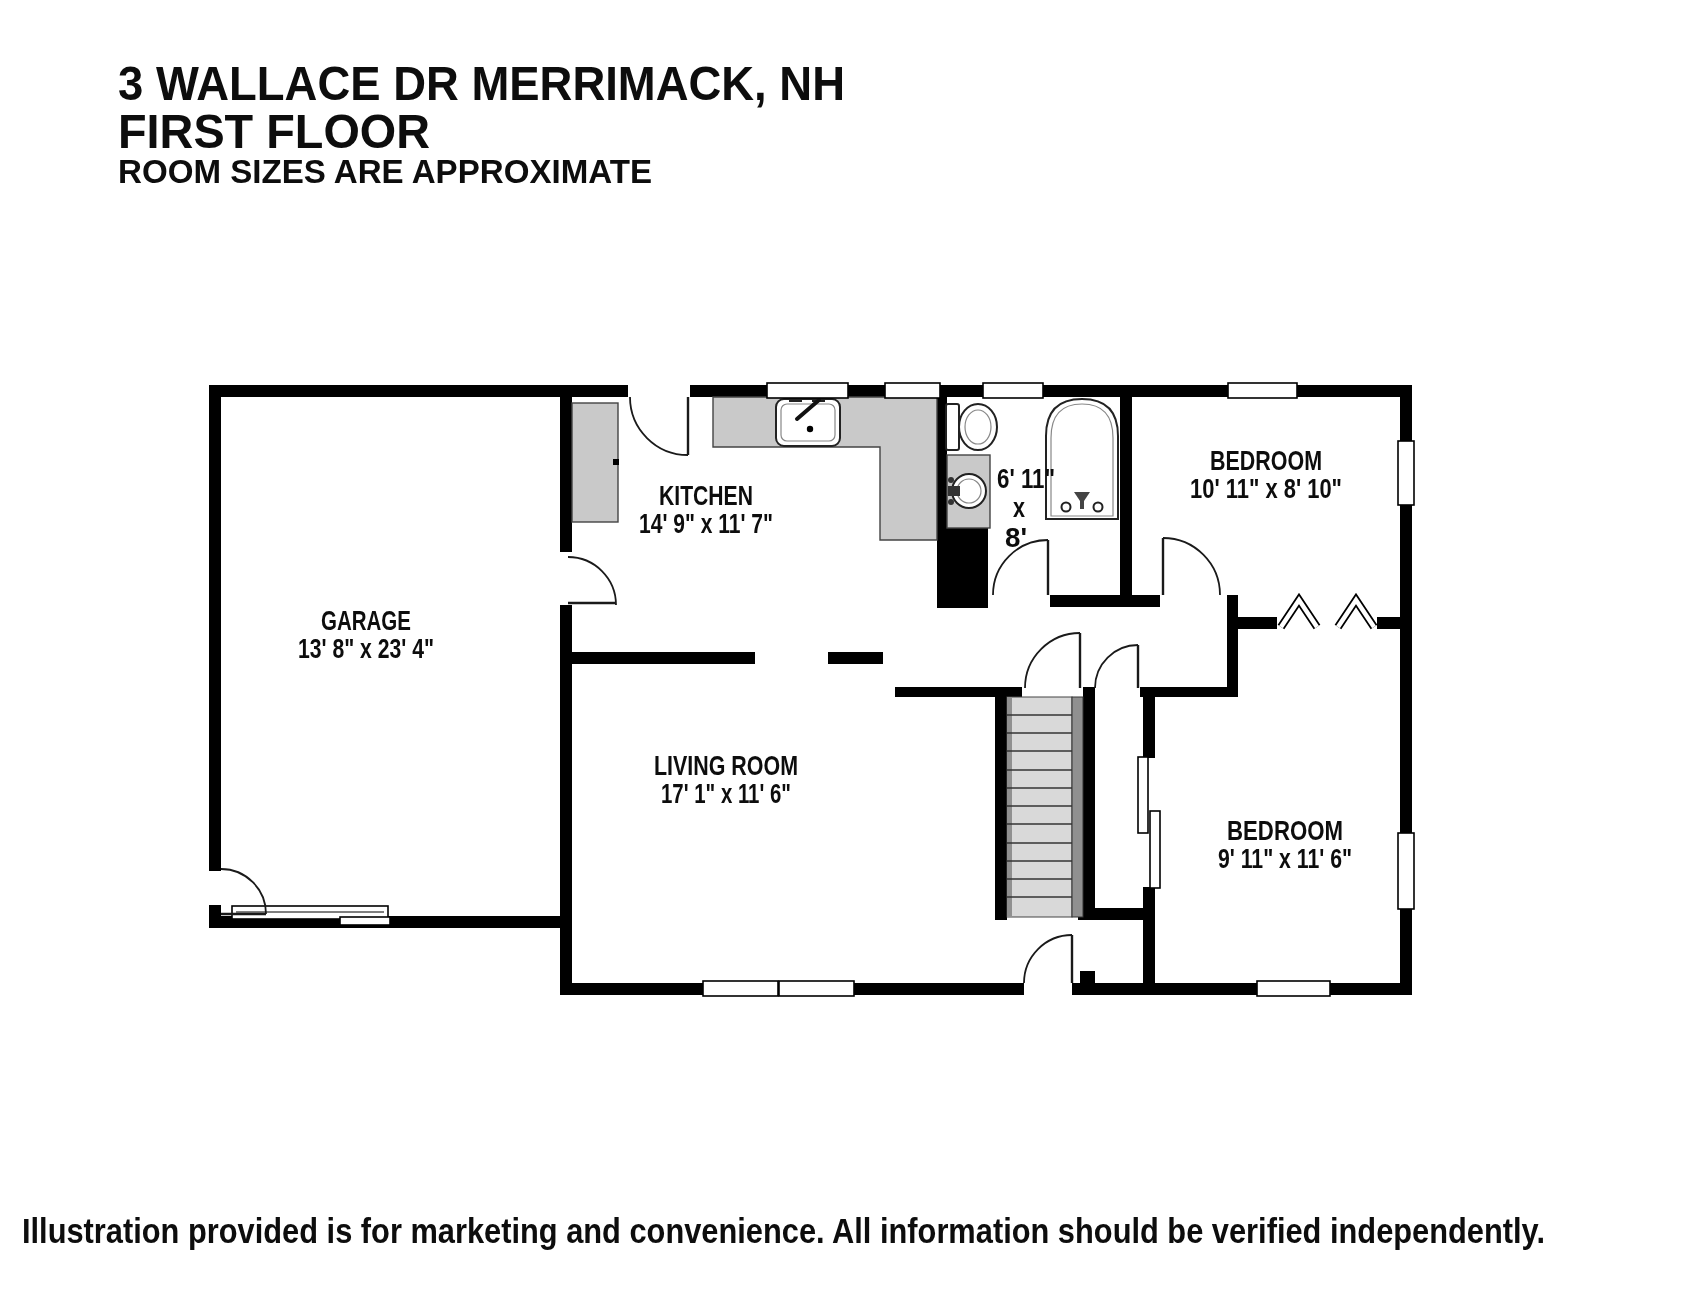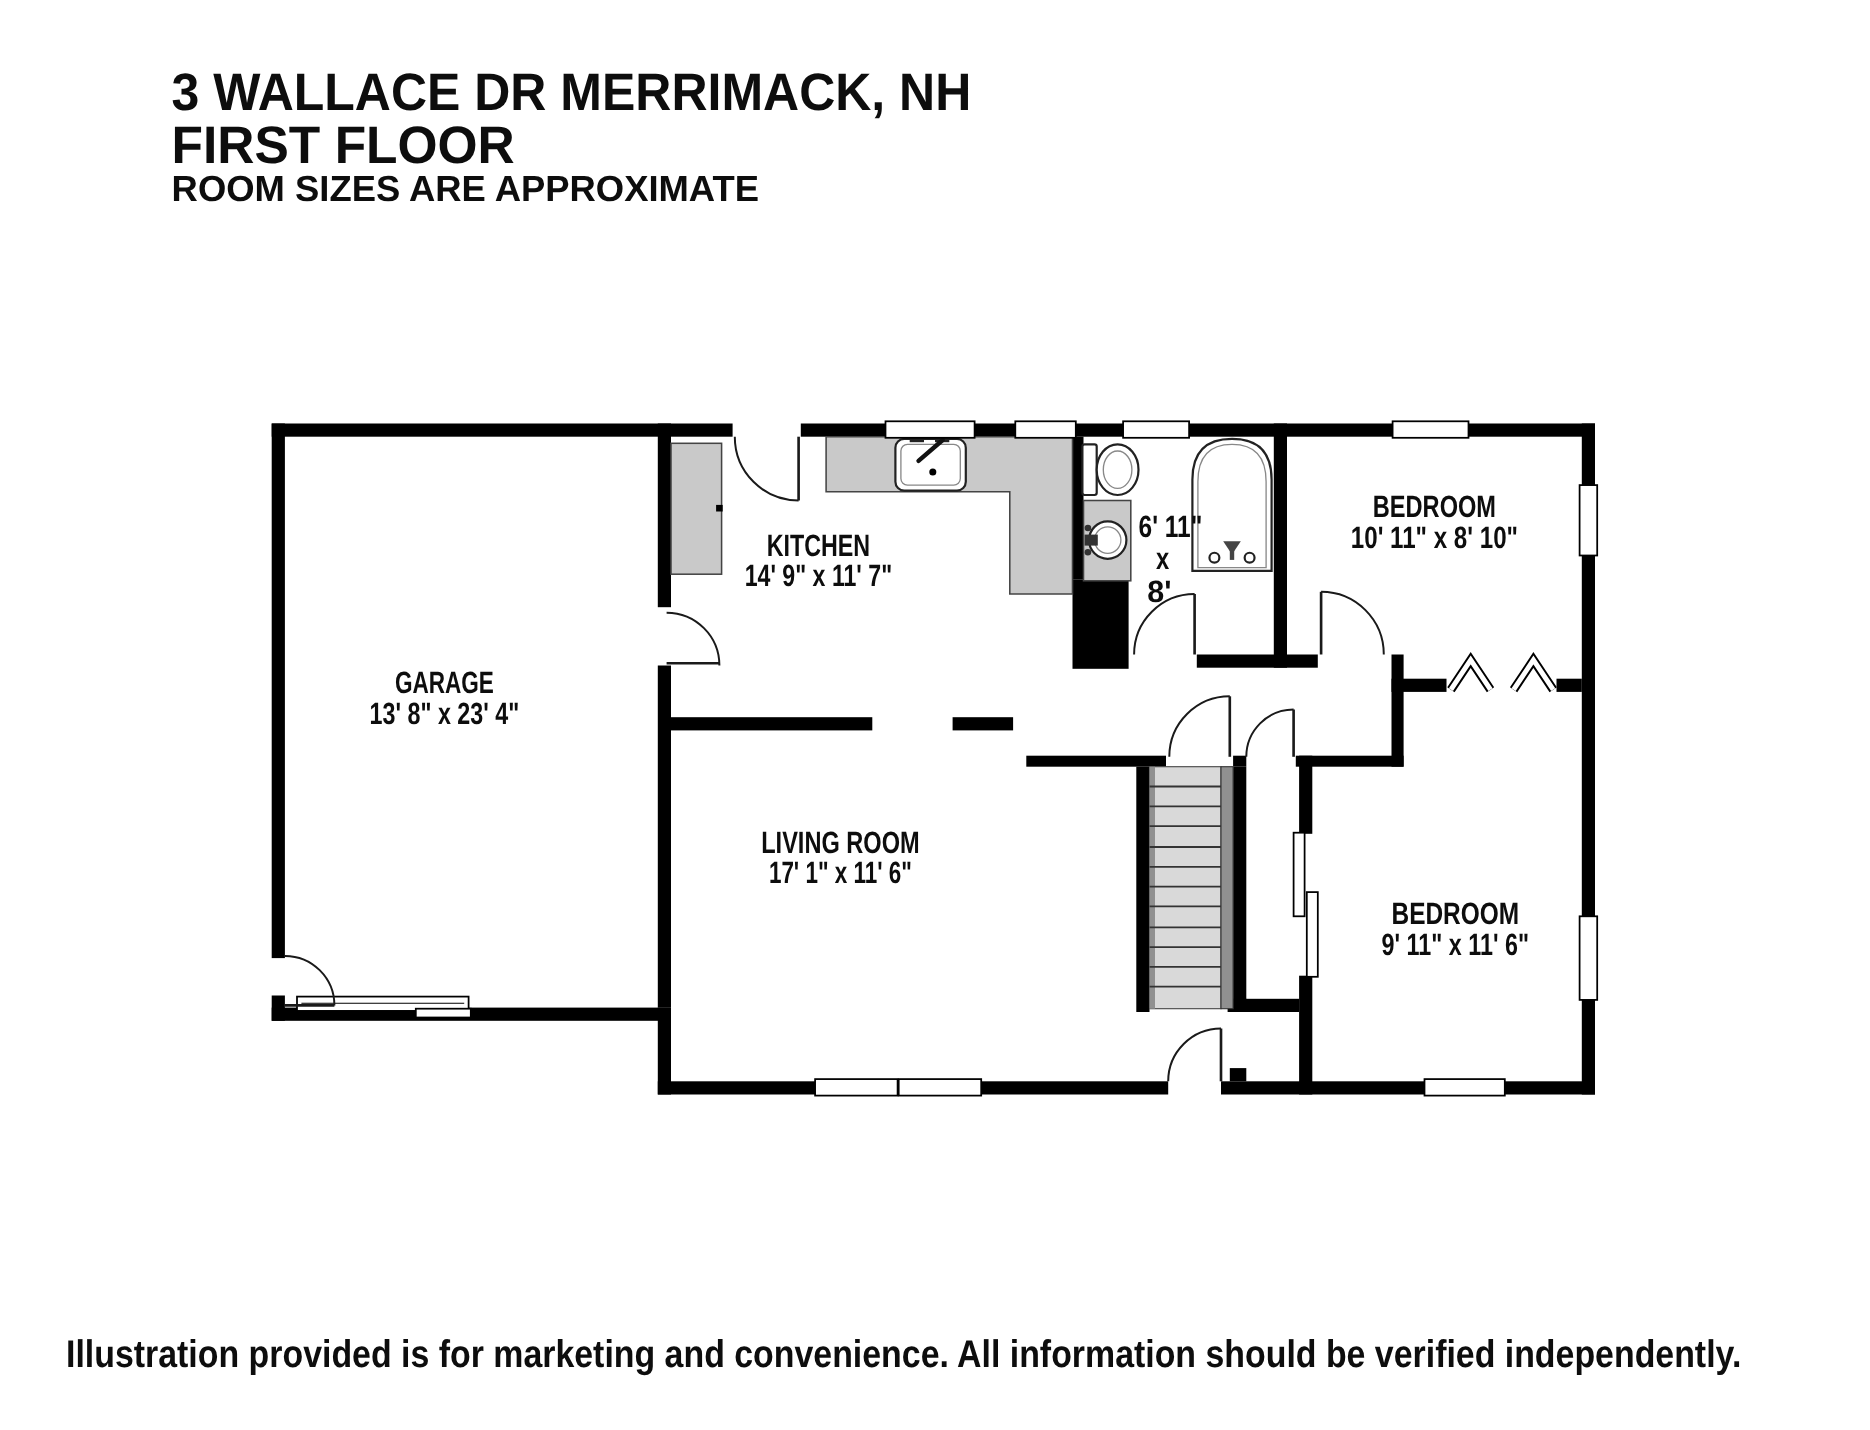--- a/index.html
+++ b/index.html
@@ -1,16 +1,16 @@
 <!DOCTYPE html>
 <html><head>
 <meta charset="utf-8">
 <style>
   html,body{margin:0;padding:0;background:#ffffff;}
-  .page{width:1556px;height:1300px;background:#ffffff;position:relative;font-family:"Liberation Sans",sans-serif;padding-left:38px;}
+  .page{width:1556px;height:1300px;background:#ffffff;position:relative;font-family:"Liberation Sans",sans-serif;}
   svg{display:block;}
   .w{fill:#000000;}
   .win{fill:#ffffff;stroke:#000000;stroke-width:1.6;}
   .arc{fill:none;stroke:#1a1a1a;stroke-width:1.8;}
   .leaf{stroke:#1a1a1a;stroke-width:2.4;fill:none;}
   .counter{fill:#c9c9c9;stroke:#444;stroke-width:1.4;}
   .fixture{fill:#ffffff;stroke:#222;stroke-width:2;}
   .fixture-thin{fill:none;stroke:#888;stroke-width:1.2;}
   .ttl{font-weight:bold;fill:#0d0d0d;}
   .lbl{font-weight:bold;fill:#0d0d0d;}

